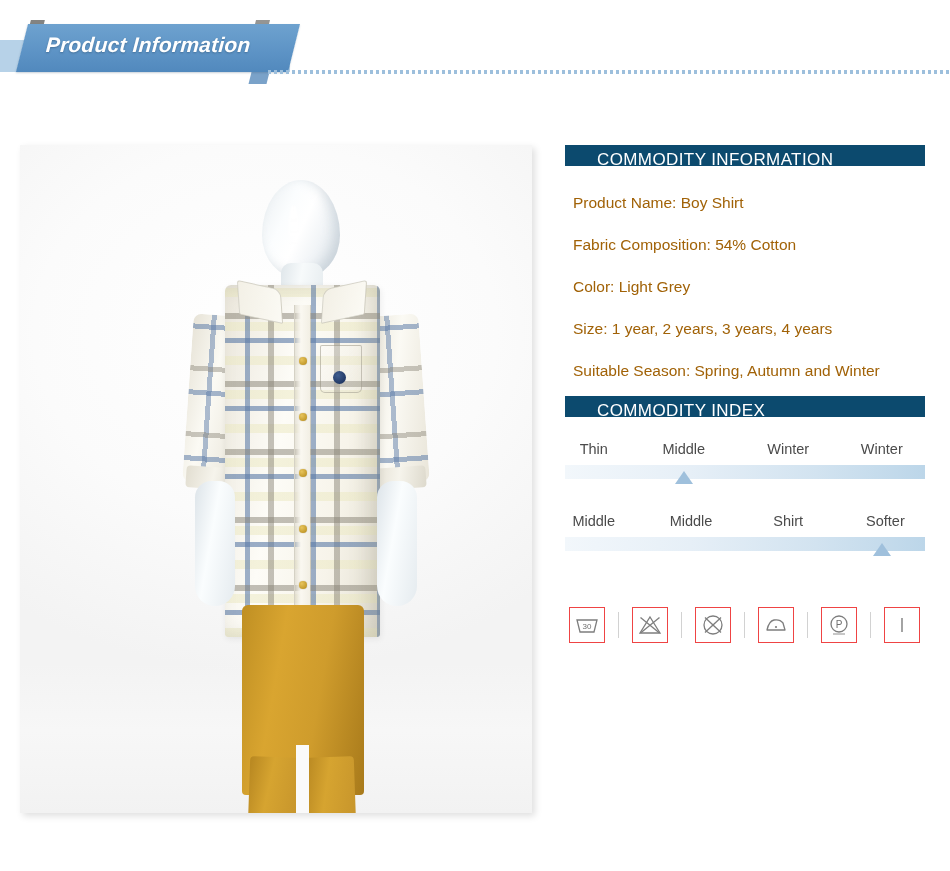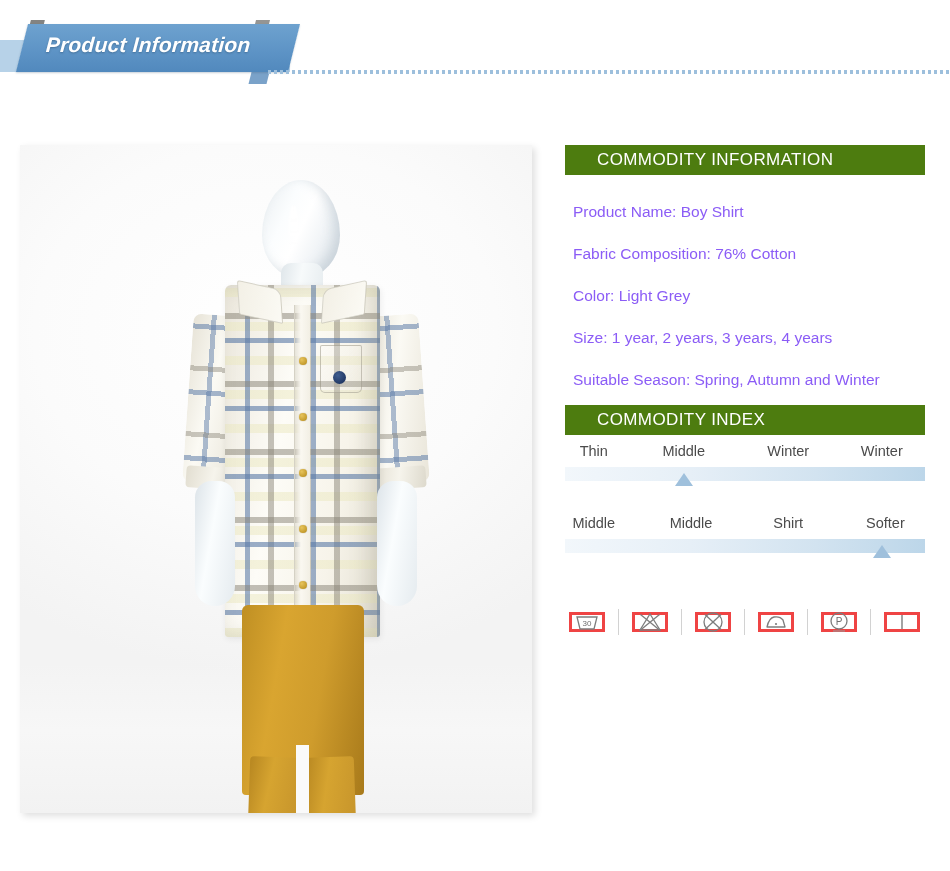--- a/index.html
+++ b/index.html
@@ -261,40 +261,40 @@
     background: #fafafa;
   }
 
   
   .right-col {
     position: absolute;
     left: 565px; top: 145px;
     width: 360px;
   }
   .sec-header {
-    height: 30px;
-    background: #4d7c0f;
+    height: 21px;
+    background: #0c4a6e;
     color: #ffffff;
     font-size: 17px;
     line-height: 30px;
     padding-left: 32px;
     letter-spacing: .4px;
     white-space: nowrap;
   }
 
   .info-list { padding: 16px 0 4px 8px; }
   .info-line {
     font-size: 15.5px;
-    color: #8b5cf6;
+    color: #a16207;
     line-height: 42px;
     white-space: nowrap;
   }
 
   
-  .index-block { padding-top: 8px; text-align: right; }
+  .index-block { padding-top: 24px; text-align: right; }
   .slider-group { margin-bottom: 26px; }
   .slider-labels {
     position: relative;
     height: 24px;
     padding: 0 6px;
   }
   .slider-labels span {
     position: absolute;
     top: 0;
     font-size: 14.5px;
@@ -320,22 +320,22 @@
   }
 
   
   .wash-block { padding-top: 22px; }
   .wash-row {
     display: flex;
     align-items: center;
     padding-left: 4px;
   }
   .wash-icon {
-    width: 36px; height: 20px;
-    border: 3px solid #ef4444;
+    width: 36px; height: 36px;
+    border: 1px solid #ef4444;
     display: flex;
     align-items: center;
     justify-content: center;
   }
   .wash-sep {
     width: 1px; height: 26px;
     background: #d2d2d2;
     margin: 0 13px;
   }
   .wash-icon svg { display: block; }
@@ -389,21 +389,21 @@
 
   </div>
 </div>
 
 <div class="right-col">
 
   <div class="sec-header">COMMODITY INFORMATION</div>
 
   <div class="info-list">
     <div class="info-line">Product Name: Boy Shirt</div>
-    <div class="info-line">Fabric Composition: 76% Cotton</div>
+    <div class="info-line">Fabric Composition: 54% Cotton</div>
     <div class="info-line">Color: Light Grey</div>
     <div class="info-line">Size: 1 year, 2 years, 3 years, 4 years</div>
     <div class="info-line">Suitable Season: Spring, Autumn and Winter</div>
   </div>
 
   <div class="sec-header">COMMODITY INDEX</div>
 
   <div class="index-block">
 
     <div class="slider-group">

